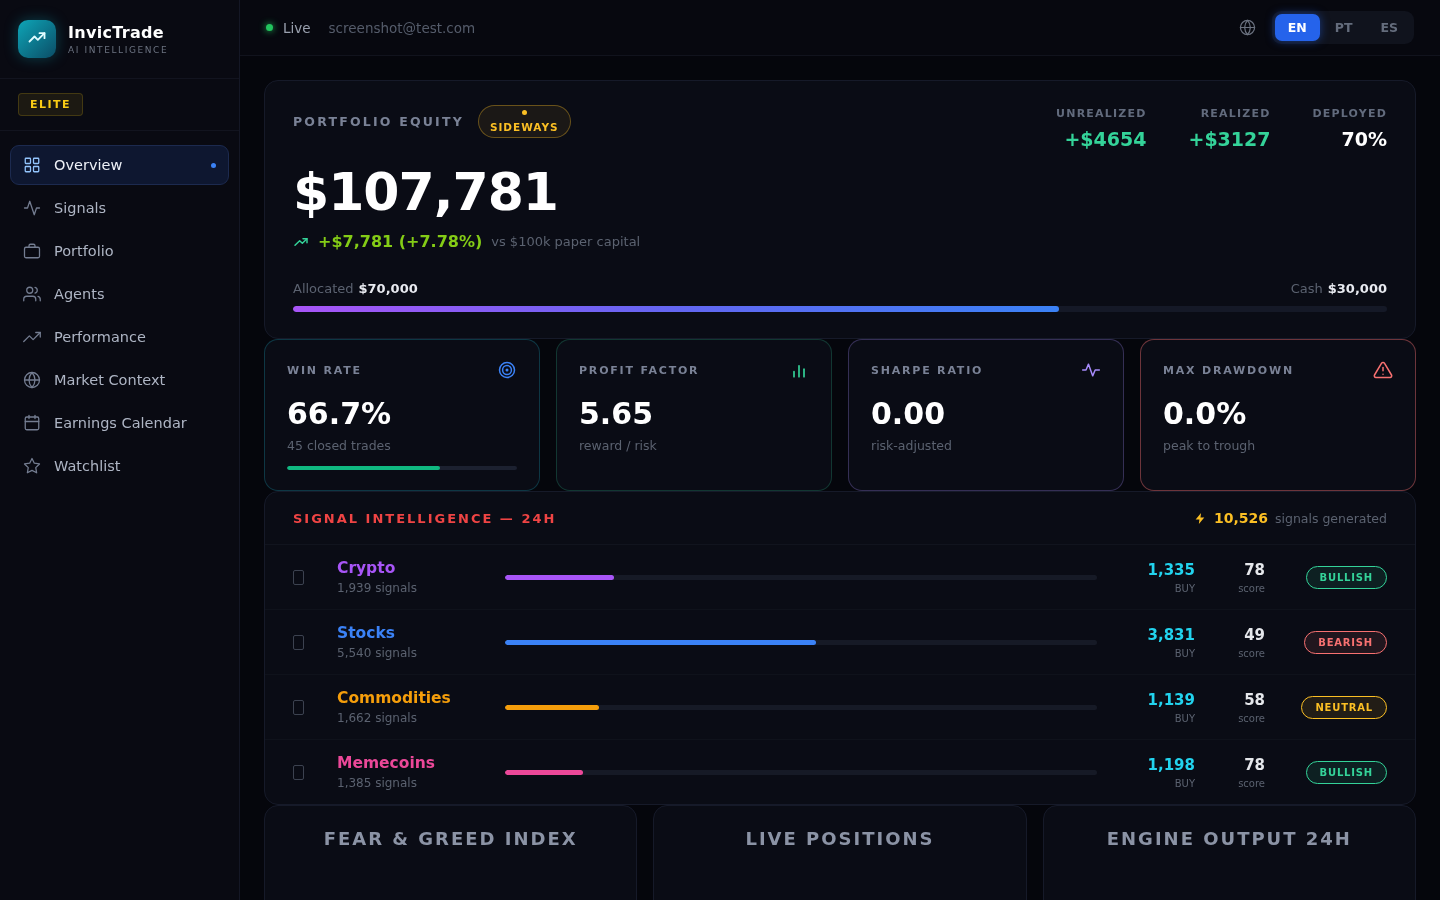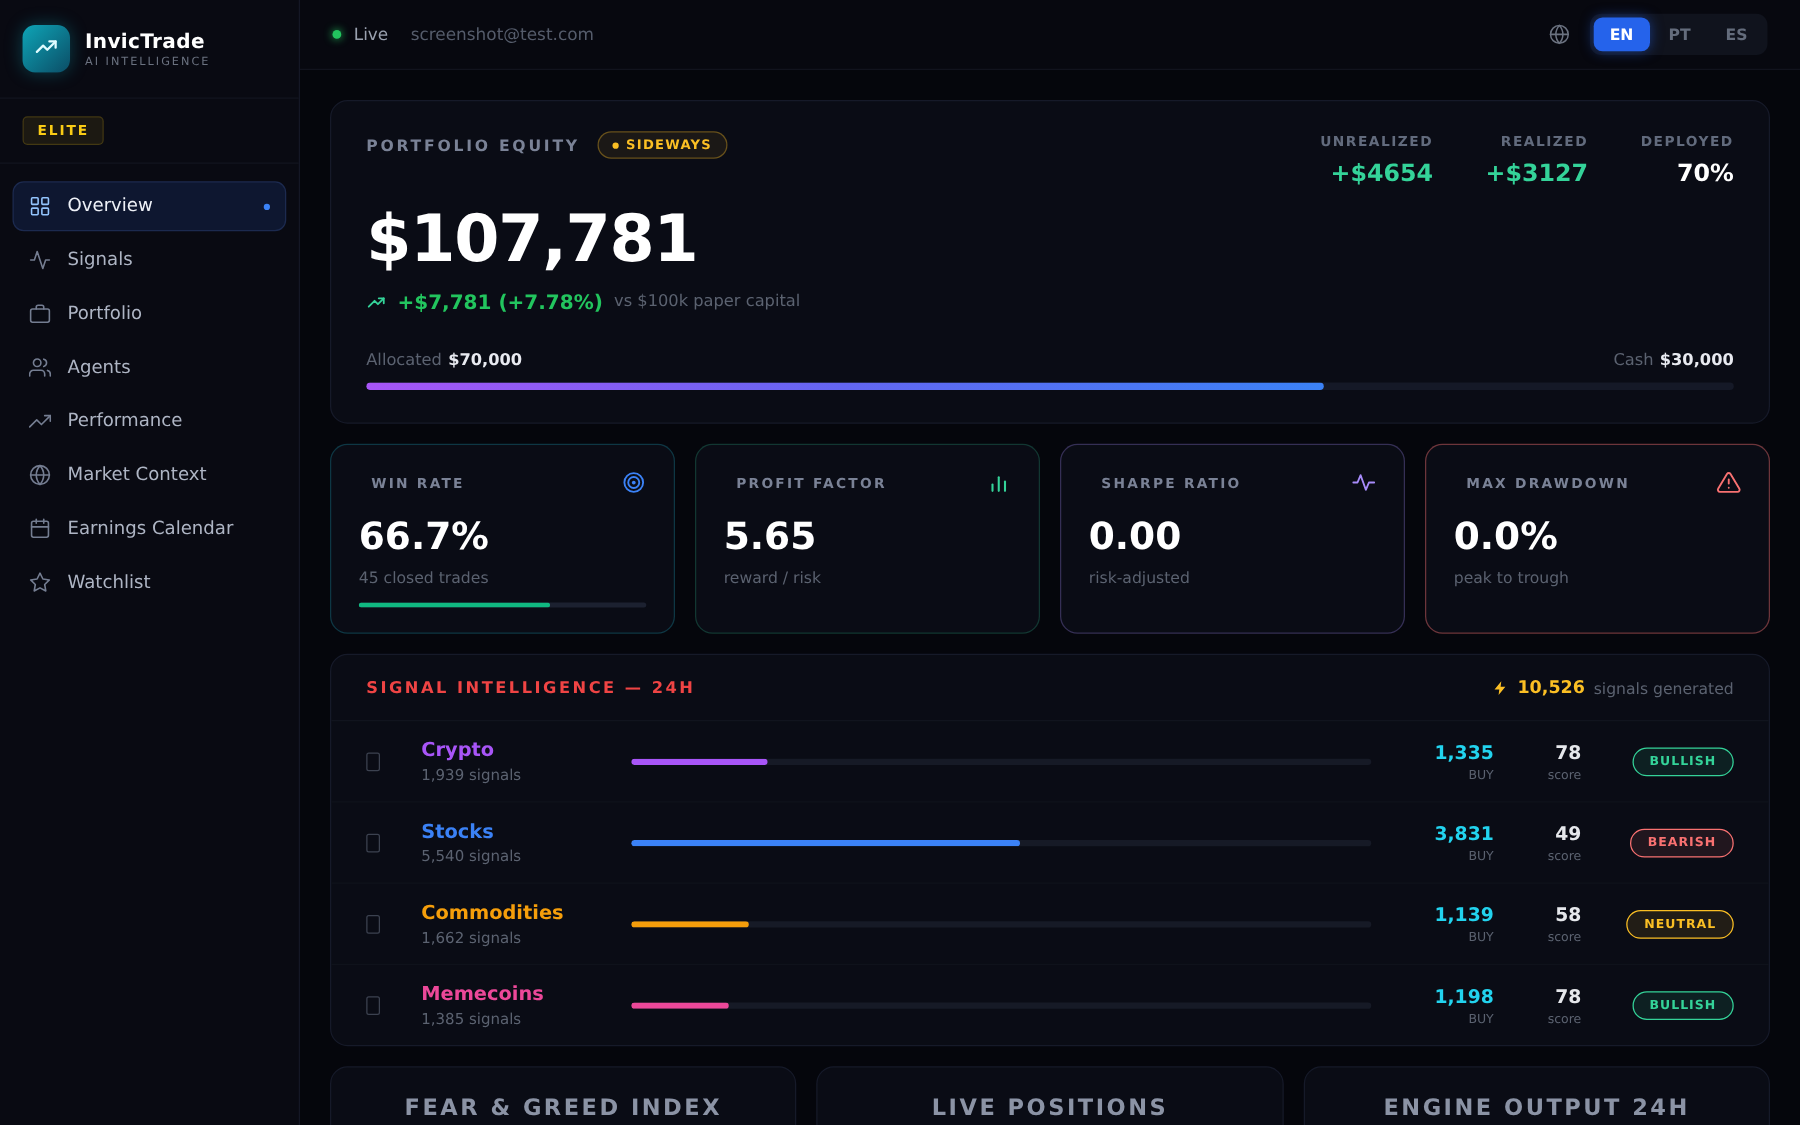--- a/index.html
+++ b/index.html
@@ -66,64 +66,64 @@
   .email { color:#555c6b; font-size:13.5px; margin-left:8px; }
   .topbar-right { margin-left:auto; display:flex; align-items:center; gap:16px; }
   .globe-btn { color:#6b7280; display:flex; cursor:pointer; }
   .lang-group { display:flex; gap:2px; background:#10131d; border-radius:9px; padding:3px; }
   .lang {
     font-size:12.5px; font-weight:bold; color:#646c7c;
     padding:6px 13px; border-radius:7px; cursor:pointer;
   }
   .lang.active { background:#2563eb; color:#ffffff; box-shadow:0 0 10px rgba(37,99,235,.5); }
 
-  .content { flex:1; padding:24px; display:flex; flex-direction:column; gap:16px; overflow:hidden; }
+  .content { flex:1; padding:24px; display:flex; flex-direction:column; overflow:hidden; }
 
   .card {
     background:#0a0c15;
     border:1px solid #161a29;
     border-radius:14px;
   }
 
   
   .equity-card { padding:24px 28px 26px; }
   .equity-top { display:flex; align-items:flex-start; }
   .eq-label-row { display:flex; align-items:center; gap:14px; }
   .eq-title { font-size:12.5px; font-weight:bold; letter-spacing:2.2px; color:#78descendant; color:#7a8296; }
   .trend-badge {
     display:flex; align-items:center; gap:6px;
     font-size:10.5px; font-weight:bold; letter-spacing:1px;
     color:#fbbf24; background:rgba(251,191,36,.07);
     border:1px solid rgba(251,191,36,.35);
-    padding:4px 11px; border-radius:999px;
+    padding:4px 11px; border-radius:999px;flex-direction:column;
   }
   .trend-badge .dot { width:5px; height:5px; border-radius:50%; background:#fbbf24; }
   .equity-stats { margin-left:auto; display:flex; gap:42px; text-align:right; padding-top:2px; }
   .eq-stat-label { font-size:11px; letter-spacing:1.2px; color:#626b7d; font-weight:bold; }
   .eq-stat-value { font-size:19px; font-weight:bold; margin-top:8px; }
   .val-green { color:#34d399; }
   .val-white { color:#ffffff; }
   .eq-value { font-size:52px; font-weight:800; color:#ffffff; letter-spacing:-1px; margin:12px 0 10px; }
   .eq-change-row { display:flex; align-items:center; gap:9px; }
-  .eq-change { color:#22c55e; font-size:16px; font-weight:bold; }
+  .eq-change { color:#84cc16; font-size:16px; font-weight:bold; }
   .eq-note { color:#5b6270; font-size:13px; }
   .alloc-row { display:flex; justify-content:space-between; margin-top:30px; font-size:13px; color:#5b6270; }
   .alloc-row b { color:#e8eaf0; margin-left:5px; }
   .alloc-bar { margin-top:10px; height:6px; border-radius:3px; background:#151927; overflow:hidden; }
   .alloc-fill { height:100%; border-radius:3px; background:linear-gradient(90deg,#a855f7,#6366f1,#3b82f6); }
 
   
   .stats-row { display:flex; gap:16px; }
   .stat-card { flex:1; padding:20px 22px; min-height:142px; }
   .stat-card.tint-cyan   { border-color:rgba(34,211,238,.22); }
   .stat-card.tint-green  { border-color:rgba(52,211,153,.22); }
   .stat-card.tint-purple { border-color:rgba(167,139,250,.28); }
   .stat-card.tint-red    { border-color:rgba(248,113,113,.42); }
   .stat-head { display:flex; align-items:center; justify-content:space-between; }
-  .stat-label { font-size:11px; font-weight:bold; letter-spacing:1.8px; color:#7a8296;margin-left:10px; }
+  .stat-label { font-size:11px; font-weight:bold; letter-spacing:1.8px; color:#7a8296; }
   .stat-value { font-size:30px; font-weight:700; color:#ffffff; margin-top:16px; }
   .stat-sub { font-size:12.5px; color:#5b6270; margin-top:7px; }
   .win-track { margin-top:13px; height:4px; border-radius:2px; background:#1c2130; overflow:hidden; }
   .win-fill { height:100%; background:#10b981; border-radius:2px; }
 
   
   .sig-head { display:flex; align-items:center; padding:18px 28px; border-bottom:1px solid #11141e; }
   .sig-title { font-size:13px; font-weight:bold; letter-spacing:2px; color:#ef4444; }
   .sig-right { margin-left:auto; display:flex; align-items:center; gap:7px; }
   .sig-count { color:#fbbf24; font-weight:bold; font-size:14px; }

